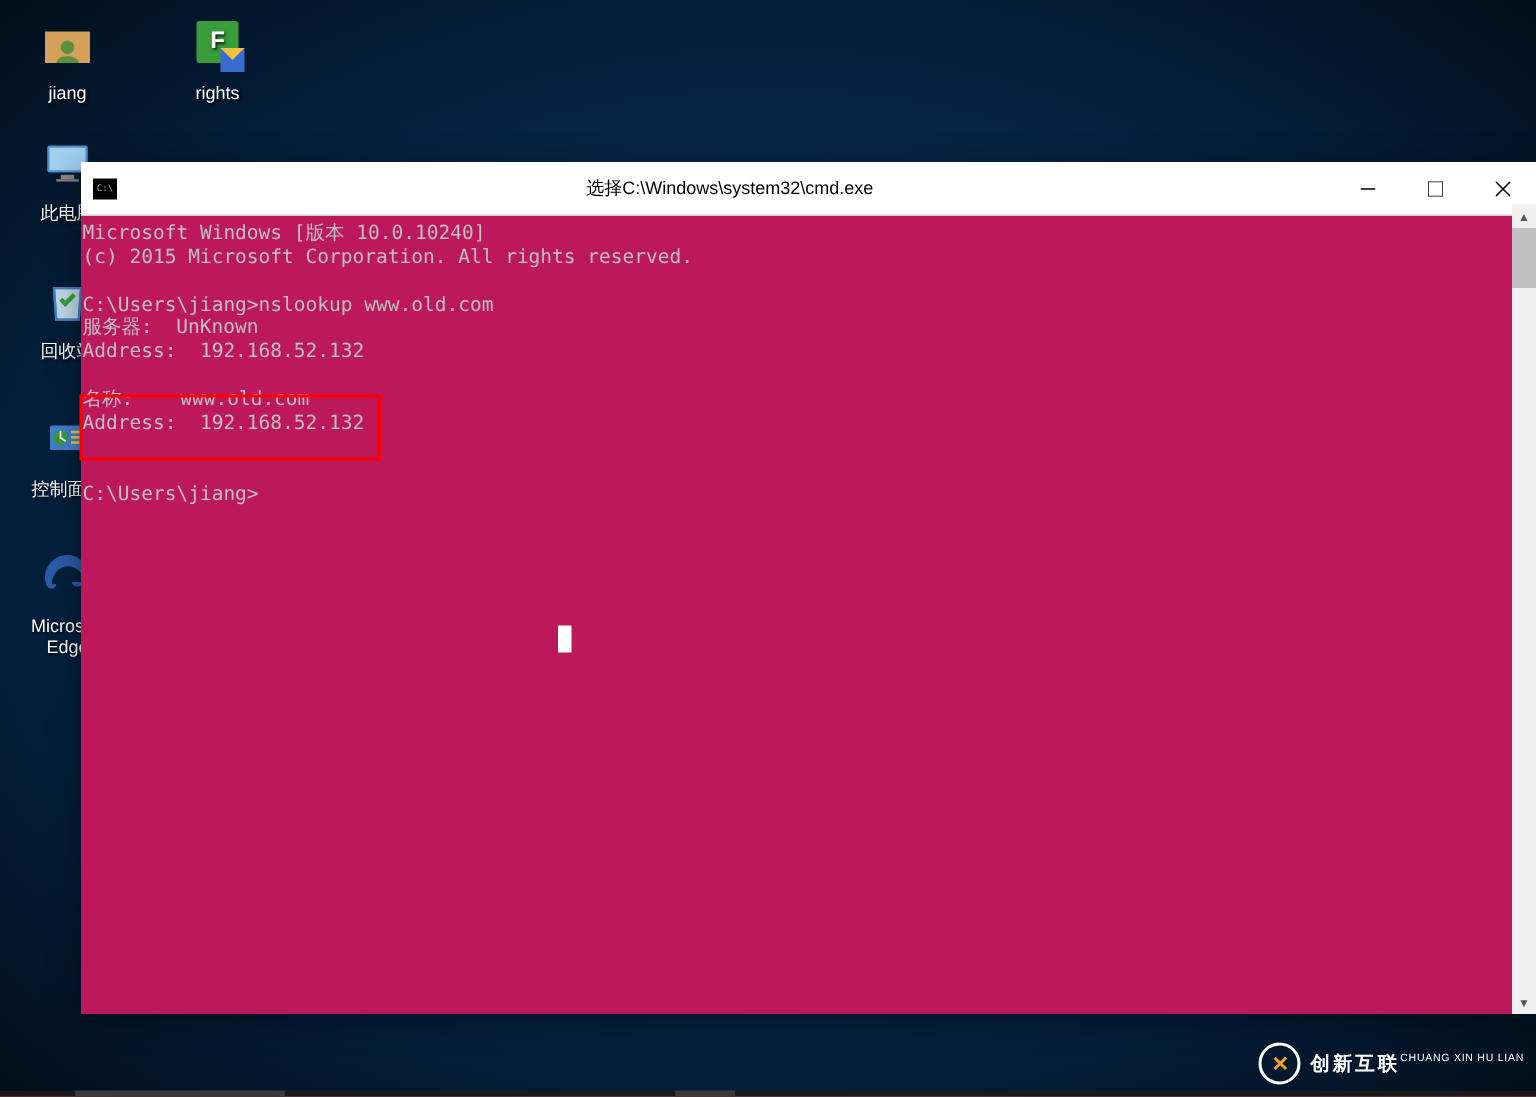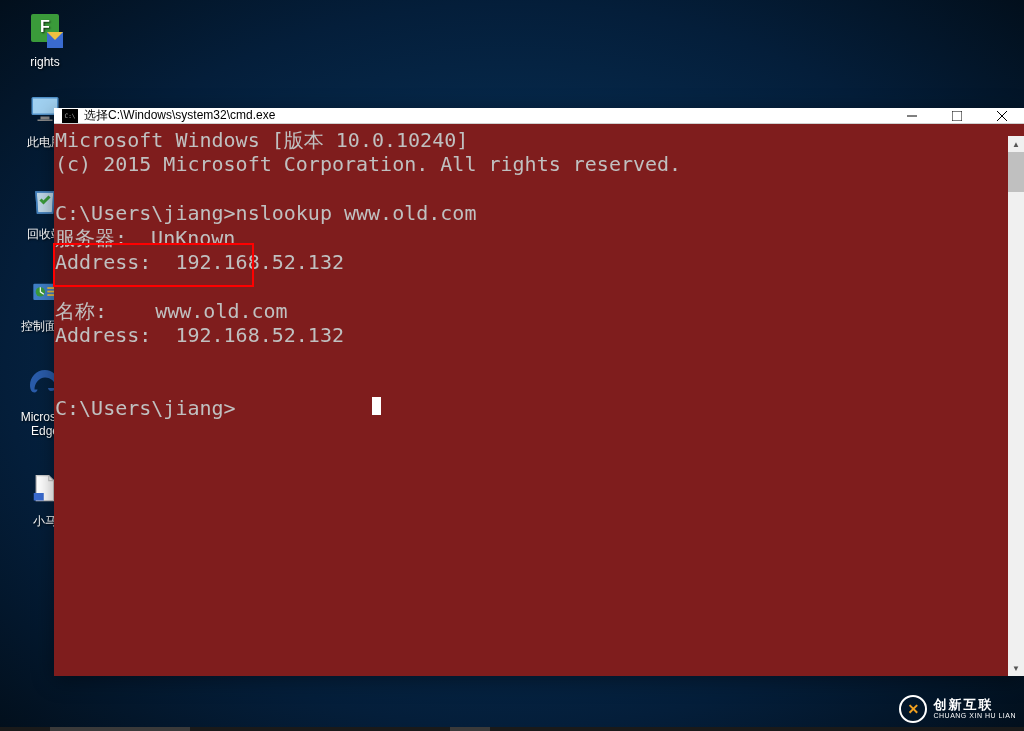--- a/index.html
+++ b/index.html
@@ -56,25 +56,26 @@
       top: 108px;
       left: 54px;
       width: 970px;
       height: 568px;
       background: #fff;
       display: flex;
       flex-direction: column;
       box-shadow: 0 4px 20px rgba(0,0,0,0.4);
     }
     .titlebar {
-      height: 16px;
+      height: 36px;
       background: #fff;
       display: flex;
       align-items: center;
       border-bottom: 1px solid #d0d0d0;
+      text-align: center;
     }
     .titlebar-icon {
       width: 16px;
       height: 14px;
       background: #000;
       margin: 0 6px 0 8px;
       position: relative;
       display: flex;
       align-items: center;
       justify-content: center;
@@ -99,24 +100,24 @@
       display: flex;
       align-items: center;
       justify-content: center;
       cursor: pointer;
       font-size: 12px;
     }
     .win-btn svg { width: 10px; height: 10px; }
 
     .cmd-body {
       flex: 1;
-      background: #7f1d1d;
+      background: #be185d;
       color: #c0c0c0;
       font-family: "NSimSun", "SimSun", Consolas, monospace;
-      font-size: 20px;
+      font-size: 13px;
       padding: 4px 1px;
       position: relative;
       line-height: 1.22;
       white-space: pre;
       letter-spacing: 0;
     }
     .scrollbar-v {
       position: absolute;
       right: 0;
       top: 28px;
@@ -168,21 +169,20 @@
       border-radius: 50%;
       display: flex;
       align-items: center;
       justify-content: center;
       font-weight: bold;
       font-size: 14px;
       color: #f0a020;
     }
     .watermark-text {
       display: flex;
-      flex-direction: column;
       line-height: 1.1;
     }
     .watermark-text .cn { font-size: 13px; font-weight: bold; letter-spacing: 2px; }
     .watermark-text .en { font-size: 7px; letter-spacing: 0.5px; }
 
     .taskbar {
       position: absolute;
       bottom: 0;
       left: 0;
       width: 1024px;
@@ -194,20 +194,29 @@
       bottom: 0;
       height: 4px;
       background: #3a3a3a;
     }
   </style>
 </head>
 <body>
 
 <div class="desktop-icons">
   <div class="icon-row">
+    <div class="desktop-icon">
+      <div class="icon-box user-icon">
+        <svg viewBox="0 0 24 24" width="36" height="36">
+            <path fill="#d4a05a" d="M2 6h20v14H2z"></path>
+            <path fill="#5a8f3c" d="M12 10a3 3 0 100 6 3 3 0 000-6zm0 7c-3 0-5 1.5-5 3h10c0-1.5-2-3-5-3z"></path>
+          </svg>
+      </div>
+      <span>jiang</span>
+    </div>
     <div class="desktop-icon">
       <div class="icon-box">
         <svg class="fiddler-icon-svg" viewBox="0 0 40 40">
             <rect x="6" y="4" width="28" height="28" fill="#3a9b3a" rx="2"></rect>
             <text x="20" y="22" fill="#fff" font-size="16" font-weight="bold" text-anchor="middle">F</text>
             <polygon points="22,22 38,22 38,38 22,38" fill="#3a6bd0"></polygon>
             <polygon points="22,22 38,22 30,30" fill="#f0c040"></polygon>
           </svg>
       </div>
       <span>rights</span>
@@ -248,30 +257,20 @@
     <span>控制面板</span>
   </div>
   <div class="desktop-icon">
     <div class="icon-box edge-icon">
       <svg viewBox="0 0 24 24" width="36" height="36">
           <path d="M12 2C6 2 2 7 2 12c0 3 1 5 3 5 1 0 2-1 2-2H5c0-4 3-8 7-8 4 0 7 3 7 6 0 2-1 3-3 3-1 0-2-1-2-2h5c1 0 2-1 2-3 0-5-4-9-9-9z" fill="#2a5caa"></path>
         </svg>
     </div>
     <span>Microsoft Edge</span>
   </div>
-  <div class="desktop-icon">
-    <div class="icon-box file-icon">
-      <svg viewBox="0 0 24 24" width="30" height="36">
-          <path d="M5 2h10l4 4v16H5z" fill="#fff" stroke="#ccc"></path>
-          <path d="M15 2v4h4" fill="none" stroke="#ccc"></path>
-          <rect x="3" y="16" width="8" height="6" fill="#3a6bd0"></rect>
-        </svg>
-    </div>
-    <span>小马</span>
-  </div>
 </div>
 
 <div class="cmd-window">
   <div class="titlebar">
     <div class="titlebar-icon"></div>
     <div class="titlebar-text">选择C:\Windows\system32\cmd.exe</div>
     <div class="window-controls">
       <div class="win-btn">
         <svg viewBox="0 0 10 10">
             <line x1="0" y1="5" x2="10" y2="5" stroke="#000" stroke-width="1"></line>

